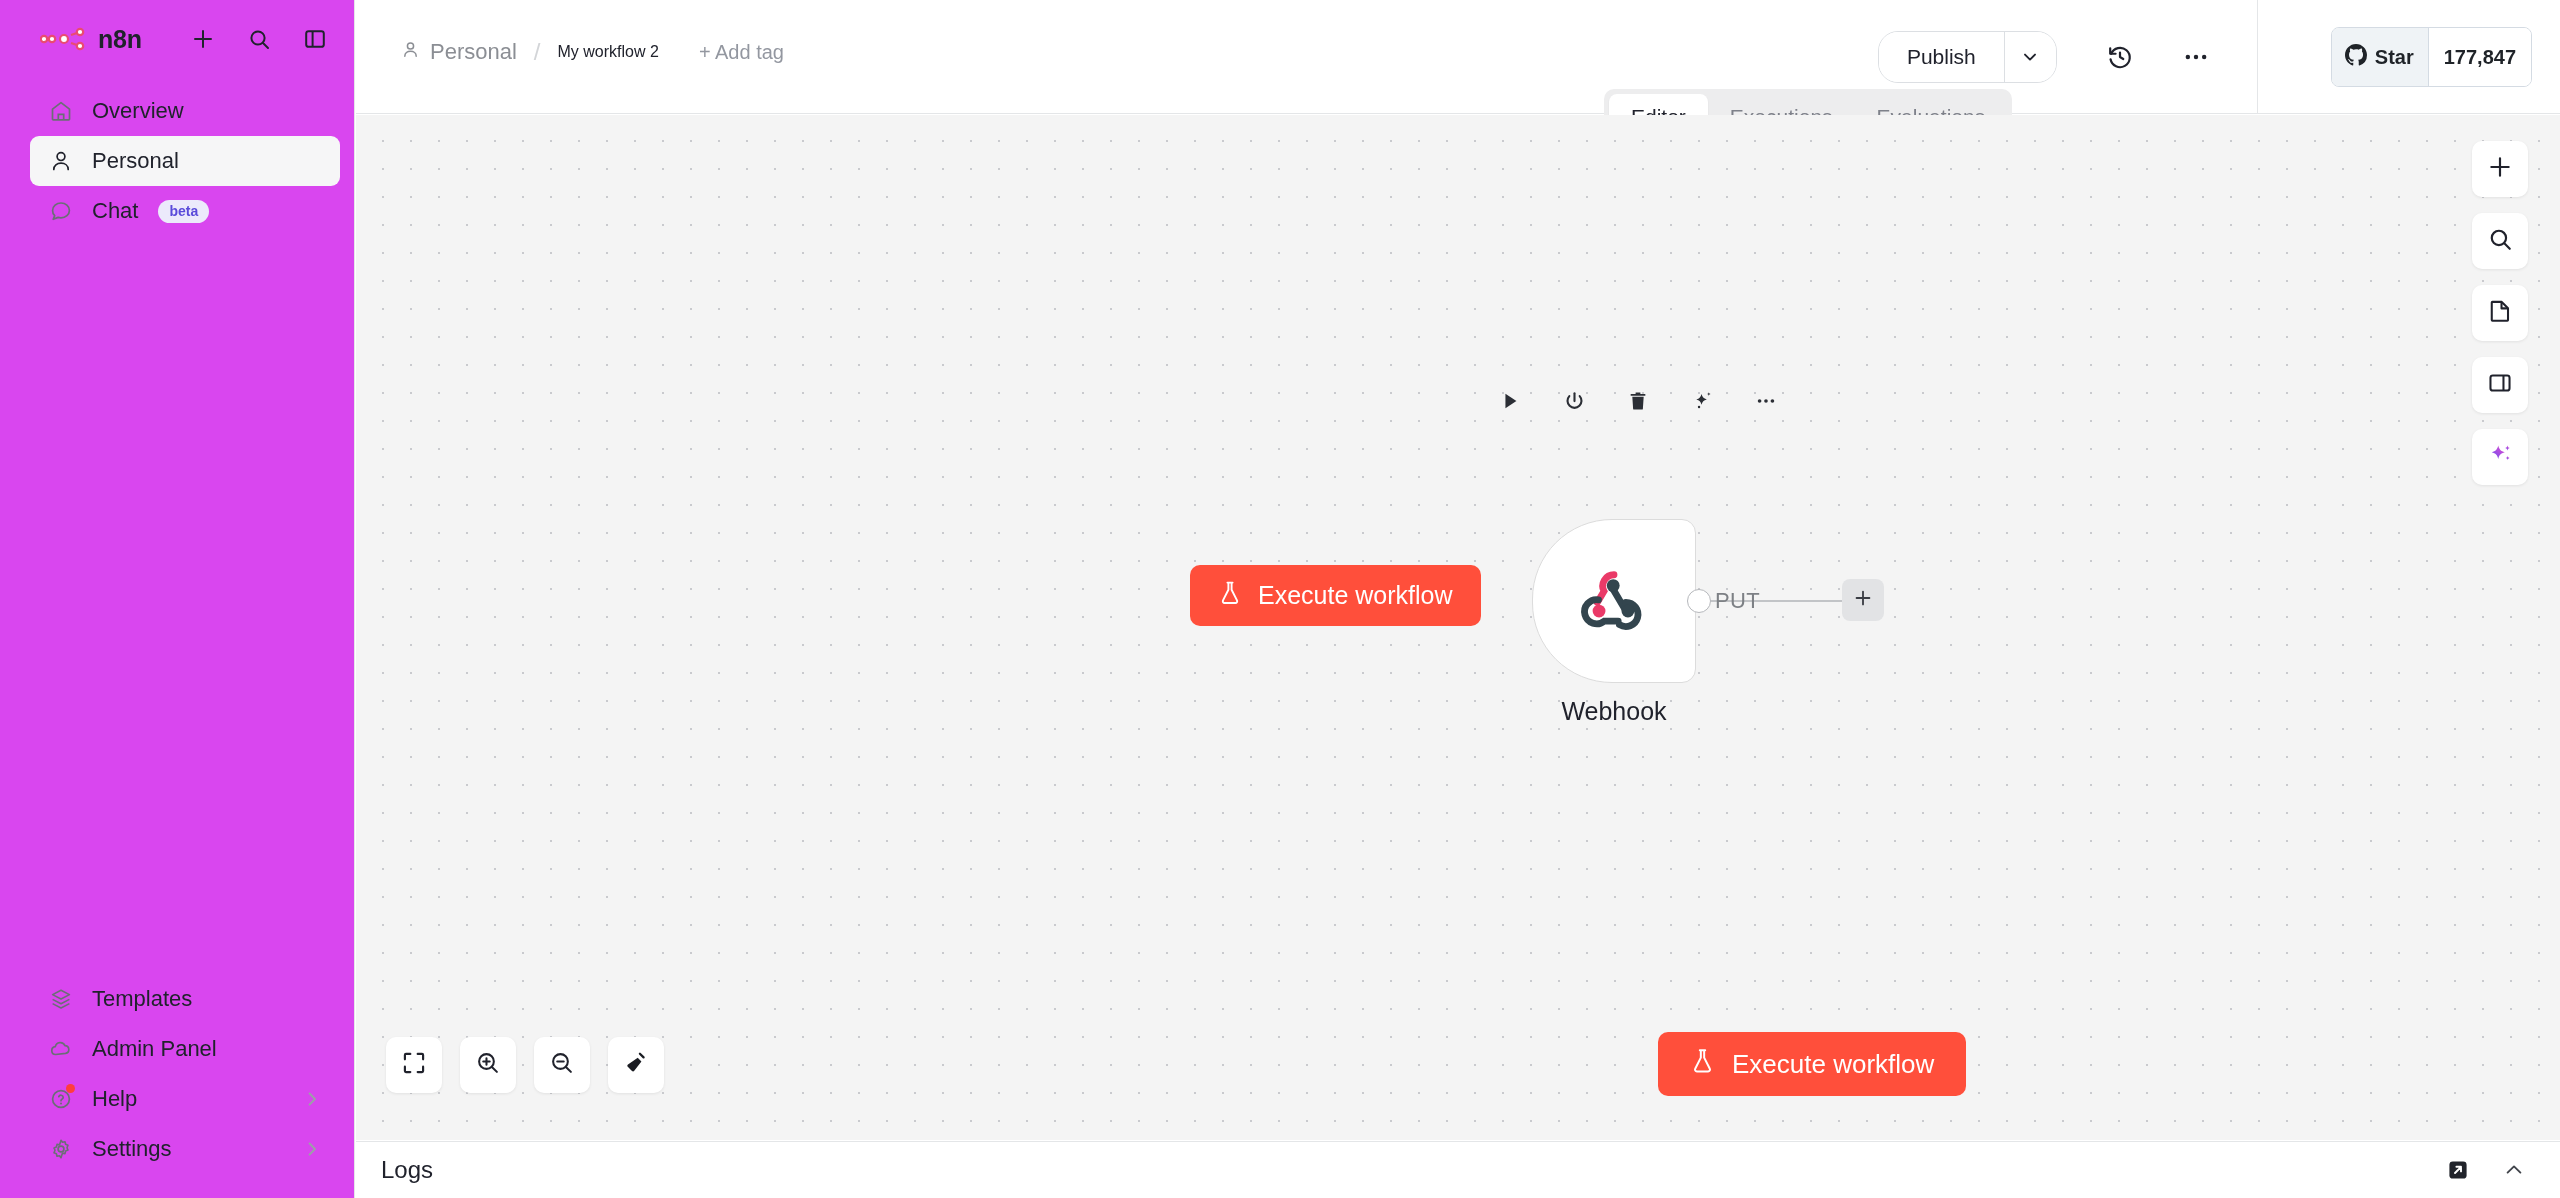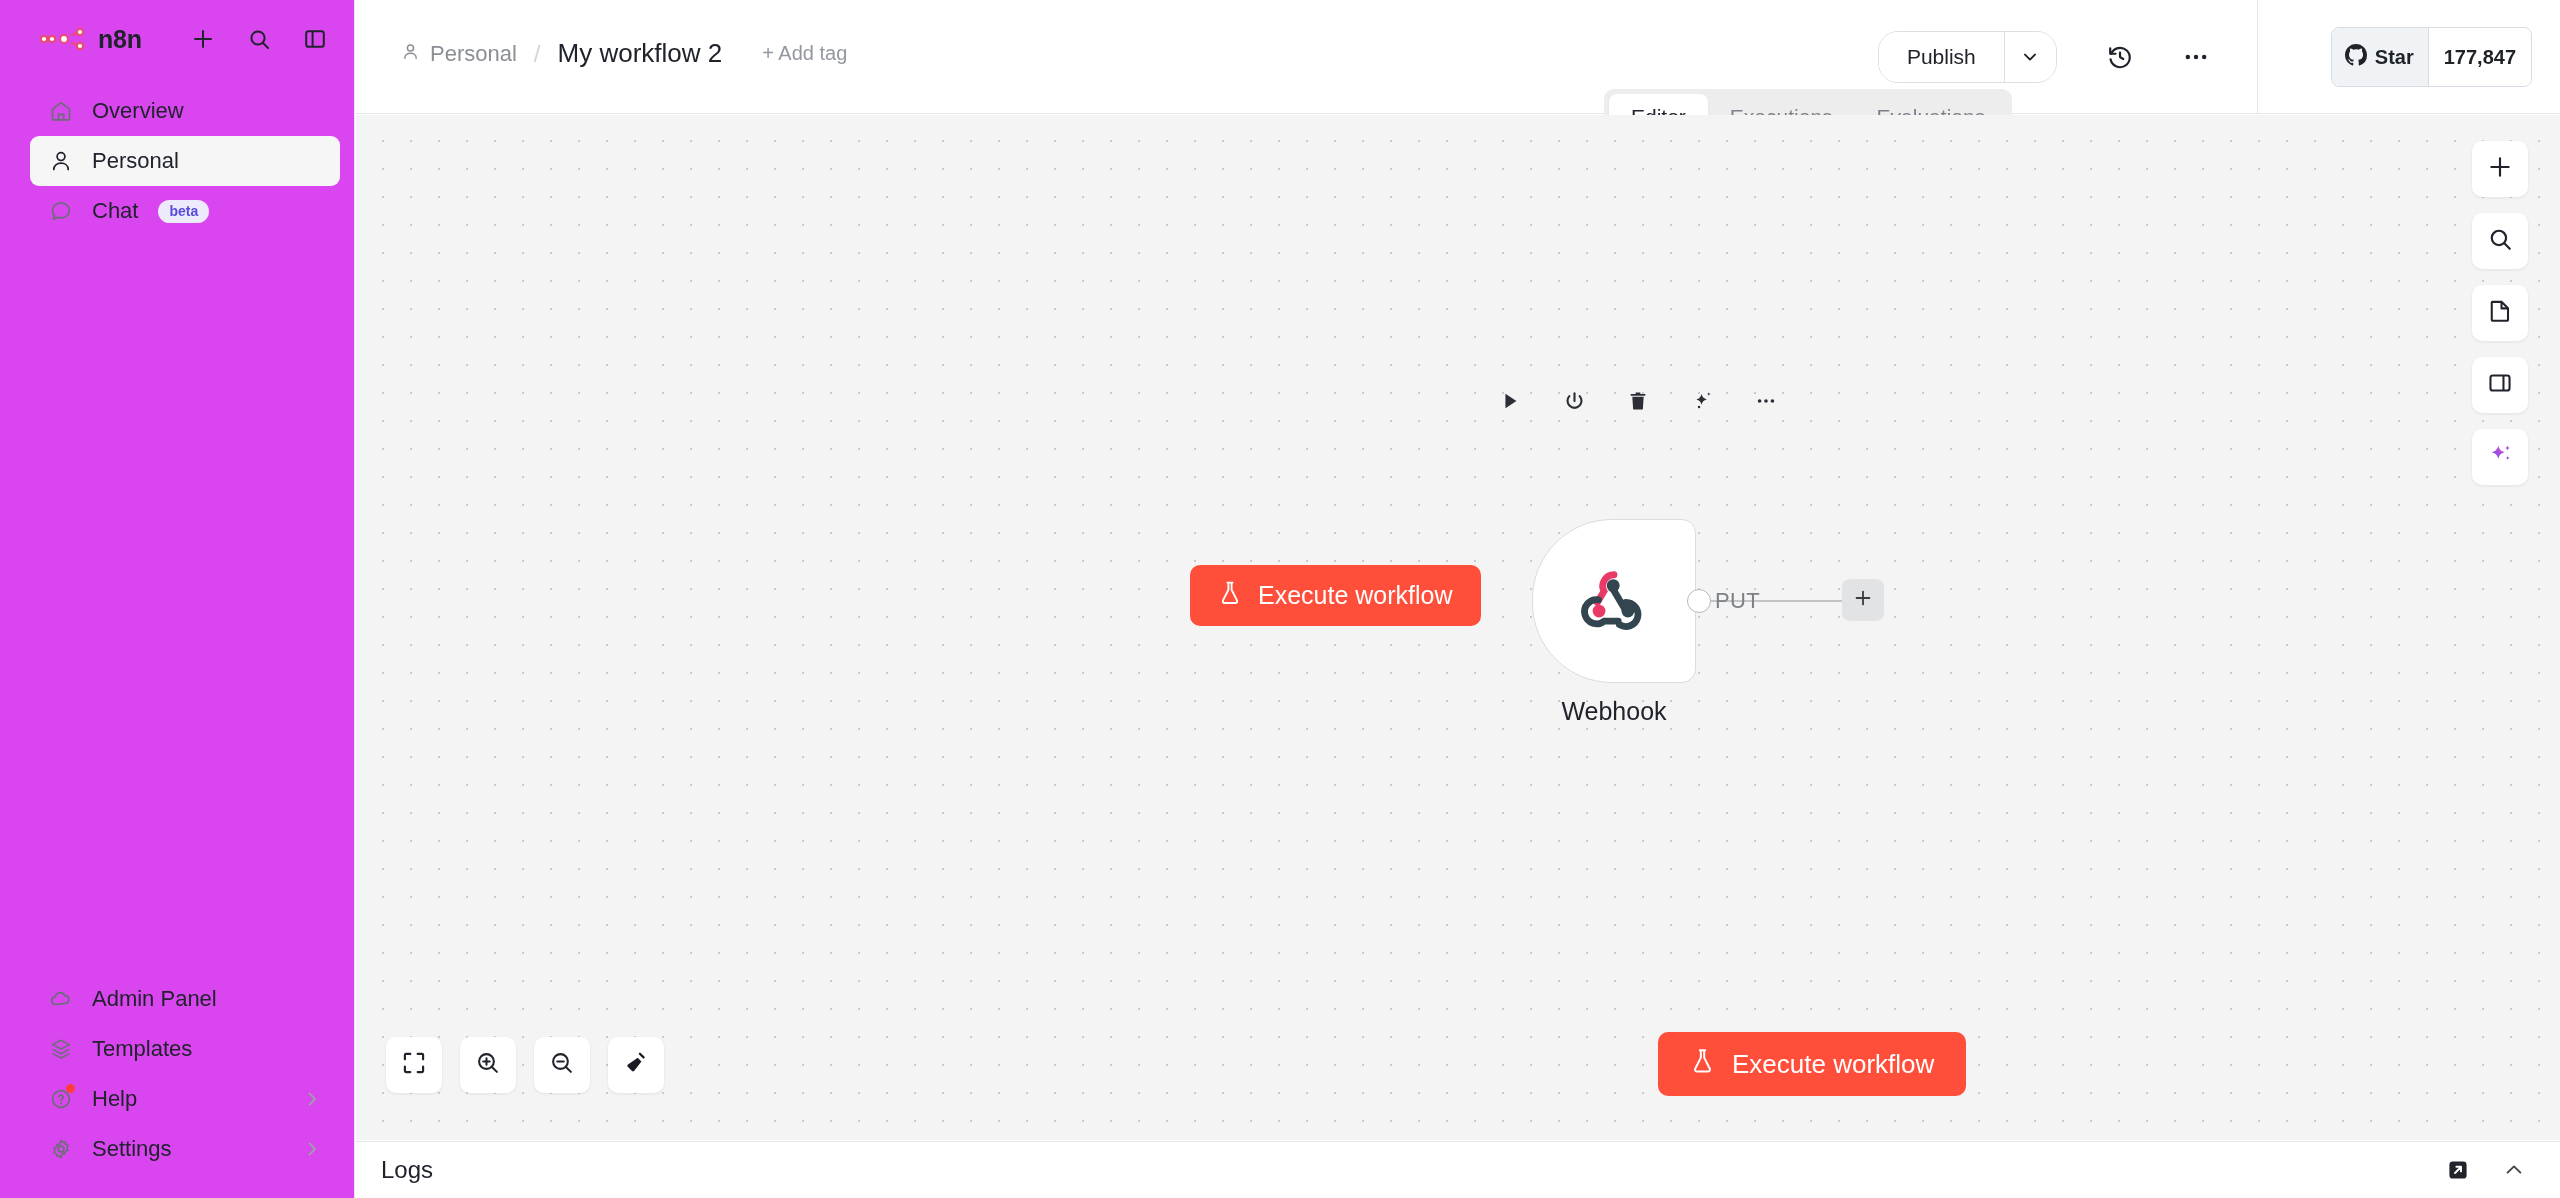--- a/index.html
+++ b/index.html
@@ -58,21 +58,21 @@
     width: 2204px; height: 114px;
     background: #ffffff;
     border-bottom: 1px solid #e4e6e8;
   }
   .hdr-left {
     position: absolute; left: 45px; top: 38px;
     display: flex; align-items: center; gap: 0;
   }
   .crumb-personal { display: flex; align-items: center; gap: 10px; color: #8b8e94; font-size: 22px; cursor: pointer;}
   .crumb-sep { color: #d3d5d8; font-size: 24px; margin: 0 17px; }
-  .crumb-title { color: #20222c; font-size: 26px; cursor: pointer; }
+  .crumb-title { color: #20222c; font-size: 16px; cursor: pointer; }
   .add-tag { color: #9397a0; font-size: 20px; margin-left: 40px; cursor: pointer; }
 
   .tabs {
     position: absolute; left: 1248px; top: 89px;
     display: flex; align-items: center;
     background: #ededee; border-radius: 10px; padding: 5px;
     height: 56px;
   }
   .tab {
     padding: 0 22px; height: 46px; display: flex; align-items: center;
@@ -280,33 +280,33 @@
         <span class="badge-beta">beta</span>
       </div>
     </nav>
 
     <div class="nav-spacer"></div>
 
     <div class="nav-bottom">
       <div class="nav-item">
         <span class="nav-ico">
           <svg width="24" height="24" viewBox="0 0 24 24" fill="none">
-              <path d="M6.6 17.5a3.9 3.9 0 0 1-.3-7.78 5.1 5.1 0 0 1 9.7-1.1 3.9 3.9 0 0 1 .5 7.75z" stroke="#6b6e76" stroke-width="1.7" stroke-linejoin="round"></path>
-            </svg>
-        </span>
-        <span>Admin Panel</span>
-      </div>
-      <div class="nav-item">
-        <span class="nav-ico">
-          <svg width="24" height="24" viewBox="0 0 24 24" fill="none">
               <path d="M12 3.2 20.4 7.6 12 12 3.6 7.6z" stroke="#6b6e76" stroke-width="1.6" stroke-linejoin="round"></path>
               <path d="M3.6 12.4 12 16.8l8.4-4.4M3.6 16.6 12 21l8.4-4.4" stroke="#6b6e76" stroke-width="1.6" stroke-linejoin="round"></path>
             </svg>
         </span>
         <span>Templates</span>
+      </div>
+      <div class="nav-item">
+        <span class="nav-ico">
+          <svg width="24" height="24" viewBox="0 0 24 24" fill="none">
+              <path d="M6.6 17.5a3.9 3.9 0 0 1-.3-7.78 5.1 5.1 0 0 1 9.7-1.1 3.9 3.9 0 0 1 .5 7.75z" stroke="#6b6e76" stroke-width="1.7" stroke-linejoin="round"></path>
+            </svg>
+        </span>
+        <span>Admin Panel</span>
       </div>
       <div class="nav-item">
         <span class="nav-ico">
           <svg width="24" height="24" viewBox="0 0 24 24" fill="none">
               <circle cx="12" cy="12" r="8.4" stroke="#6b6e76" stroke-width="1.7"></circle>
               <path d="M9.8 9.6a2.3 2.3 0 0 1 4.4.8c0 1.6-2.2 1.9-2.2 3.3" stroke="#6b6e76" stroke-width="1.7" stroke-linecap="round"></path>
               <circle cx="12" cy="16.6" r="1" fill="#6b6e76"></circle>
             </svg>
           <span class="red-dot"></span>
         </span>

